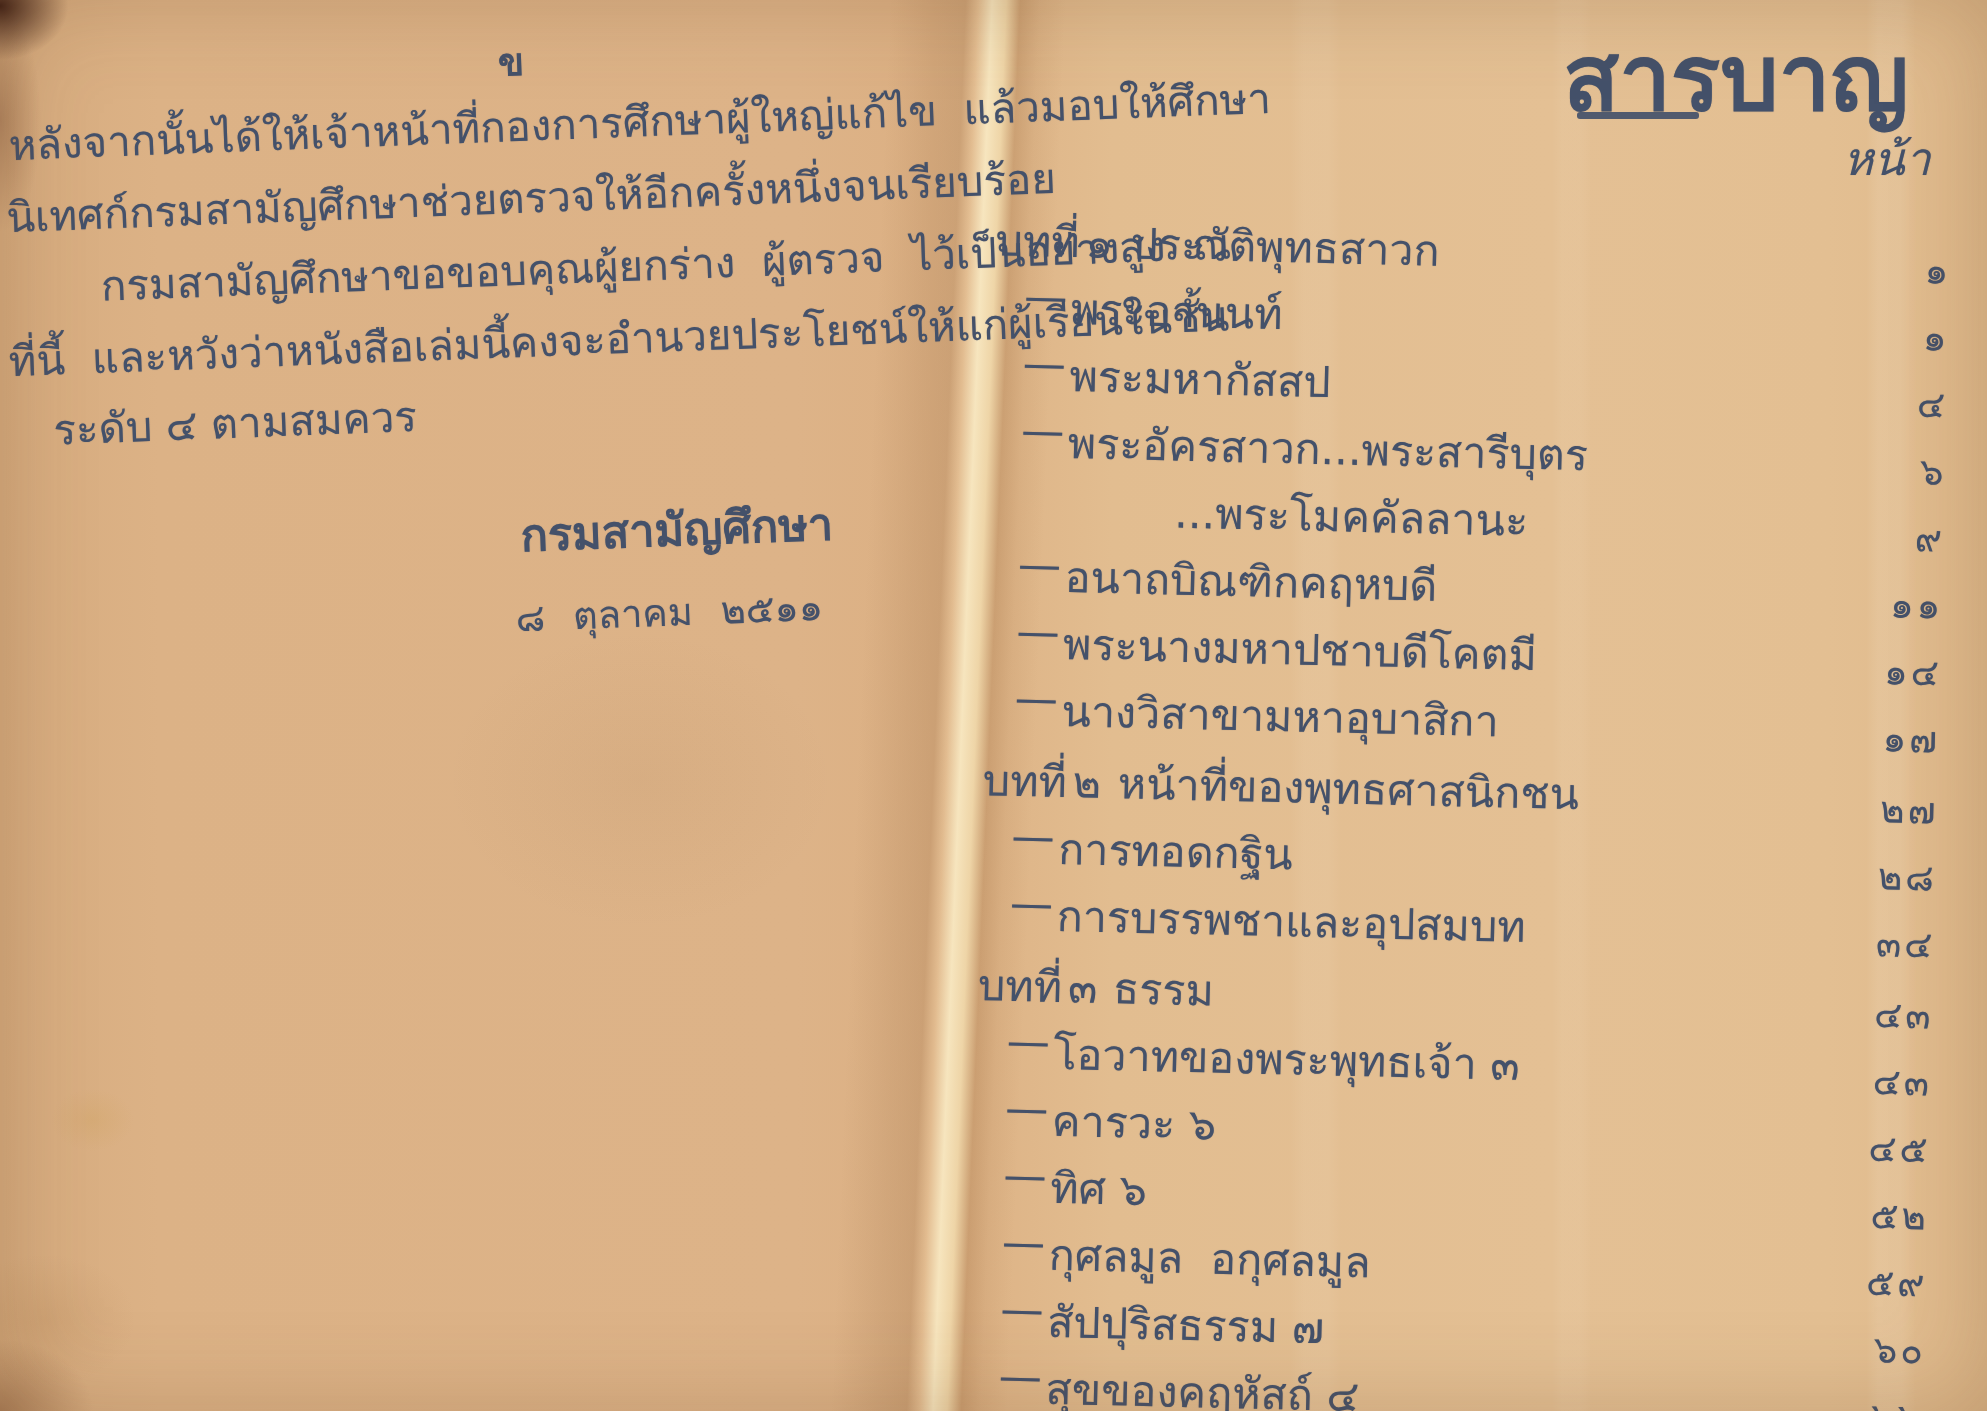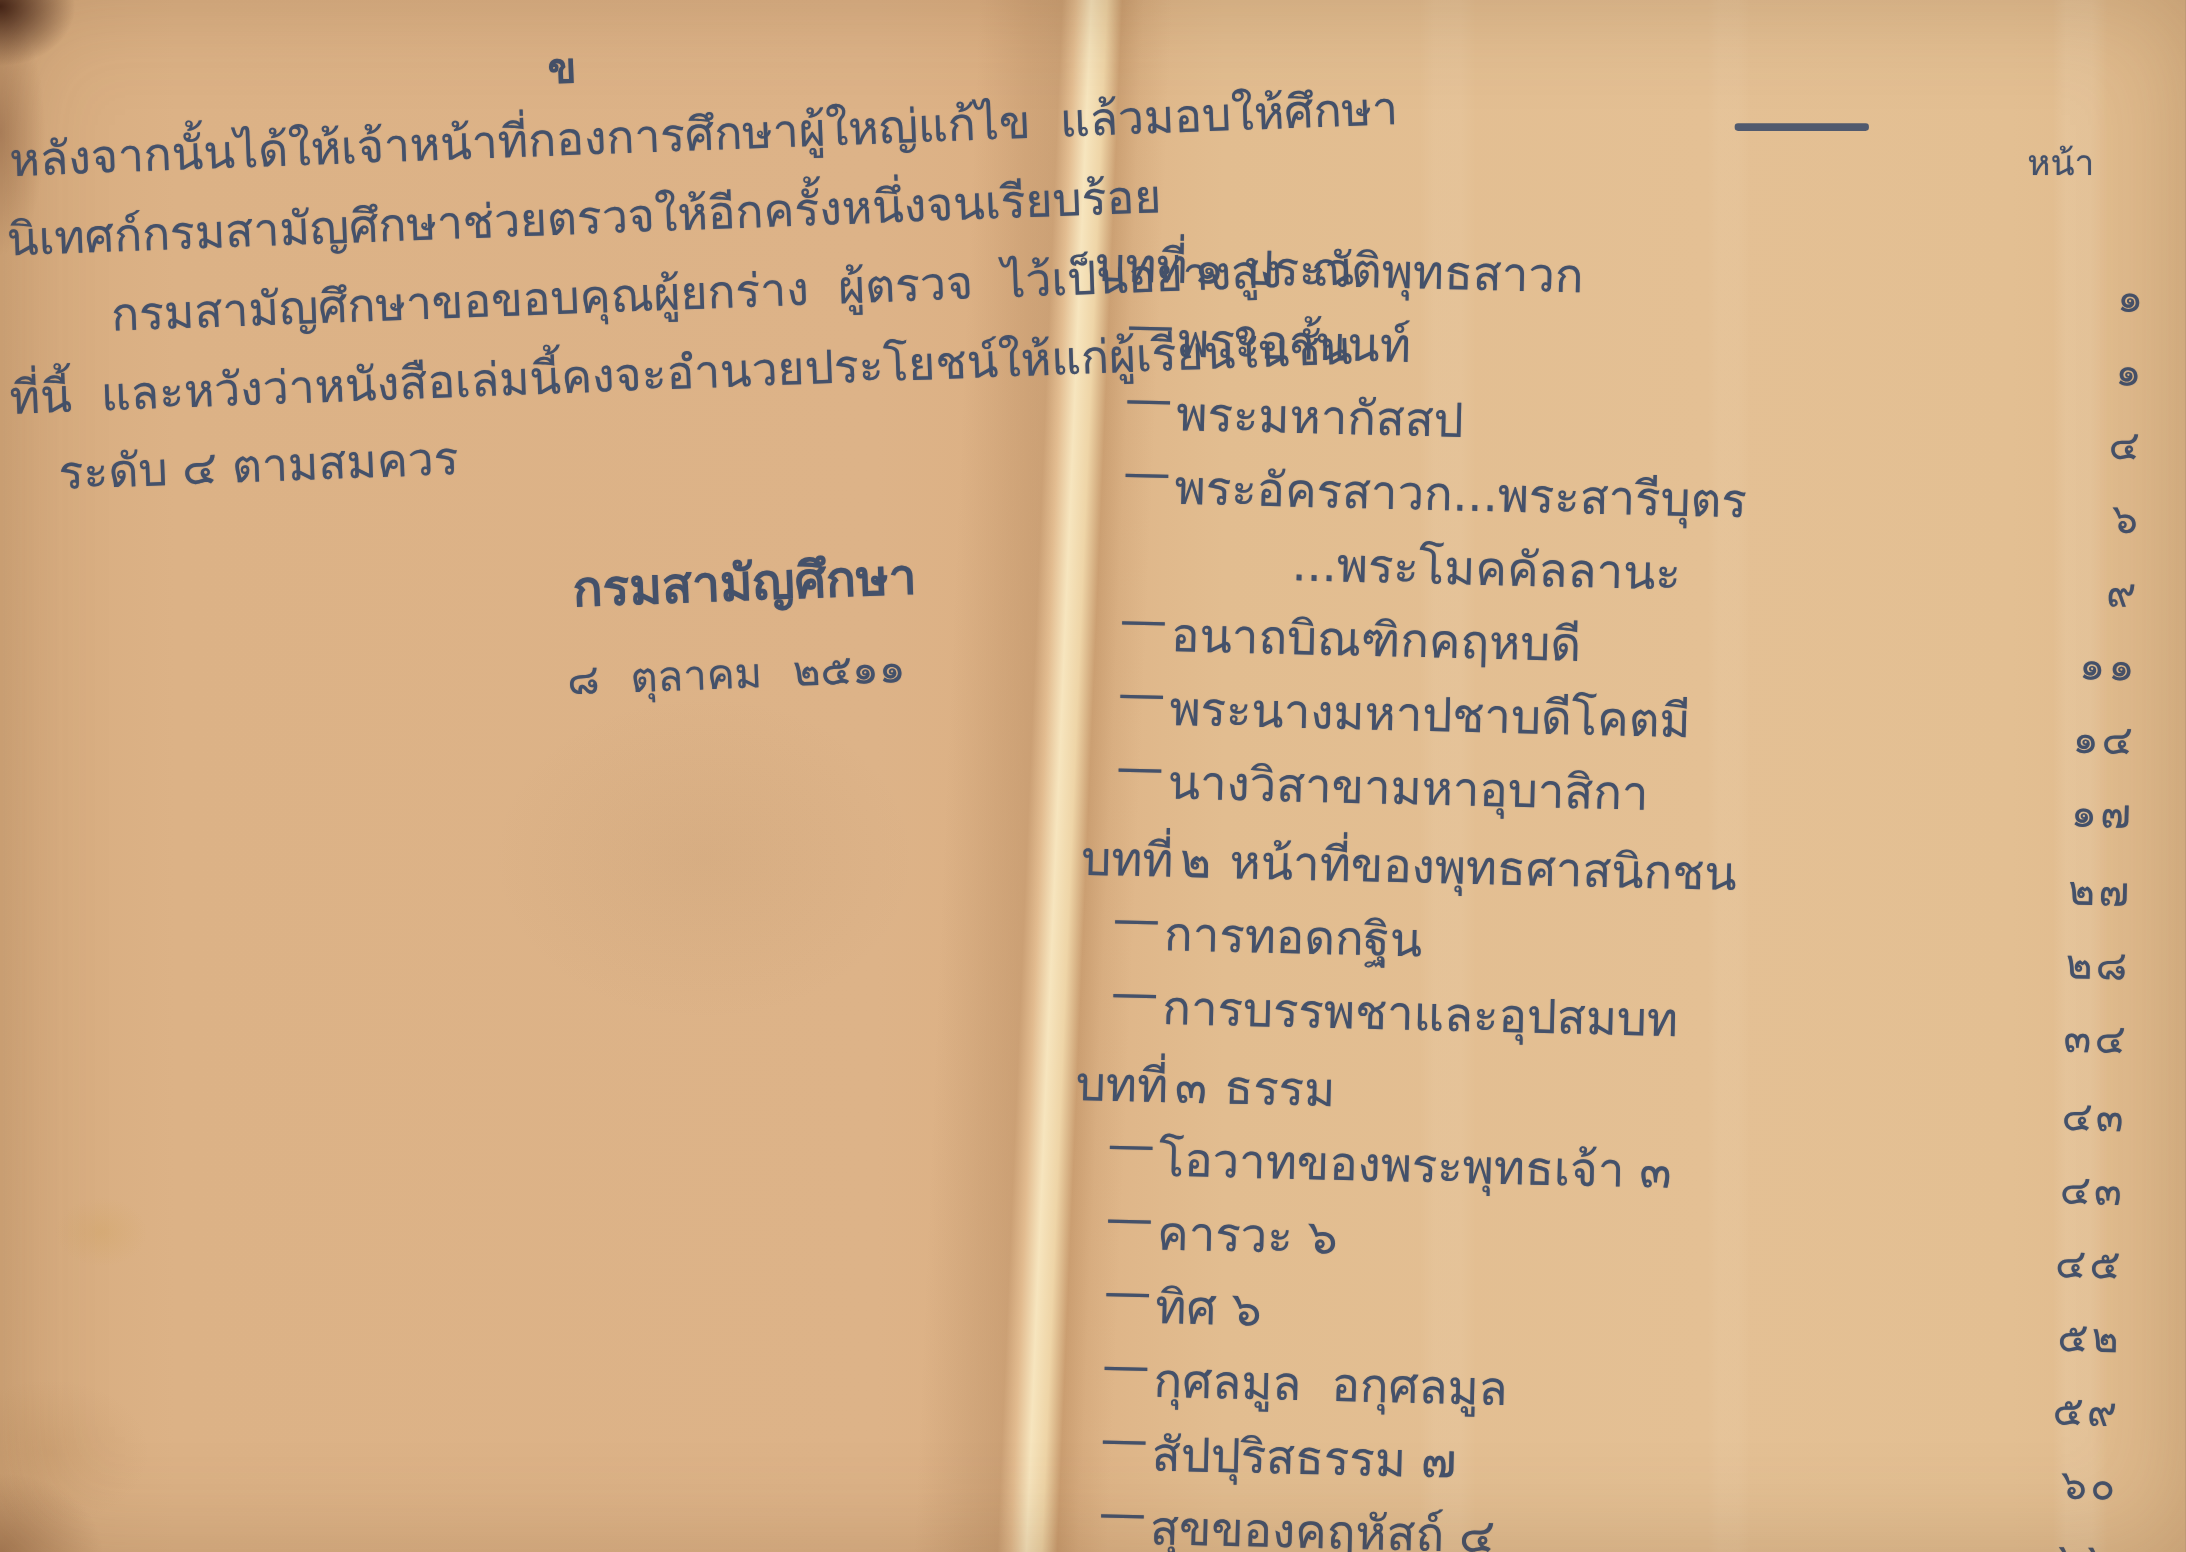--- a/index.html
+++ b/index.html
@@ -64,21 +64,21 @@
   
   .toc-title{
     position:absolute;left:1563px;top:4px;
     font-family:"DejaVu Serif",serif;
     font-size:92px;font-weight:bold;white-space:pre;
   }
   .title-rule{
     position:absolute;left:1577px;top:112px;width:122px;height:7px;
     background:#44516a;opacity:.92;border-radius:3px;
   }
-  .page-col{position:absolute;left:1843px;top:122px;font-size:32px;}
+  .page-col{position:absolute;left:1843px;top:122px;font-size:46px;font-style:italic;}
 
   .toc{
     position:absolute;left:985px;top:100px;width:1000px;height:1311px;
     transform:rotate(1.35deg);transform-origin:0 0;
   }
   .toc-list{position:relative;padding-top:102px;}
   .toc-row{position:relative;height:67px;font-size:43px;}
   .toc-row.chapter{margin-top:4px;}
   .chap-label{position:absolute;left:14px;}
   .chap-num{position:absolute;left:104px;}
@@ -101,20 +101,21 @@
     <div class="abs lp-label">ข</div>
     <div class="abs lp-l1">หลังจากนั้นได้ให้เจ้าหน้าที่กองการศึกษาผู้ใหญ่แก้ไข  แล้วมอบให้ศึกษา</div>
     <div class="abs lp-l2">นิเทศก์กรมสามัญศึกษาช่วยตรวจให้อีกครั้งหนึ่งจนเรียบร้อย</div>
     <div class="abs lp-l3">กรมสามัญศึกษาขอขอบคุณผู้ยกร่าง  ผู้ตรวจ  ไว้เป็นอย่างสูง  ณ</div>
     <div class="abs lp-l4">ที่นี้  และหวังว่าหนังสือเล่มนี้คงจะอำนวยประโยชน์ให้แก่ผู้เรียนในชั้น</div>
     <div class="abs lp-l5">ระดับ ๔ ตามสมควร</div>
     <div class="abs lp-signature">กรมสามัญศึกษา</div>
     <div class="abs lp-date">๘ ตุลาคม ๒๕๑๑</div>
   </div>
 
+  <div class="toc-title ink">สารบาญ</div>
   <div class="title-rule"></div>
   <div class="page-col ink">หน้า</div>
 
   <div class="toc">
     <div class="toc-list ink" id="toc-rows">
         <div class="toc-row chapter">
     <span class="chap-label">บทที่</span>
     <span class="chap-num">๑</span>
 
     <span class="row-title">ประวัติพุทธสาวก</span>

